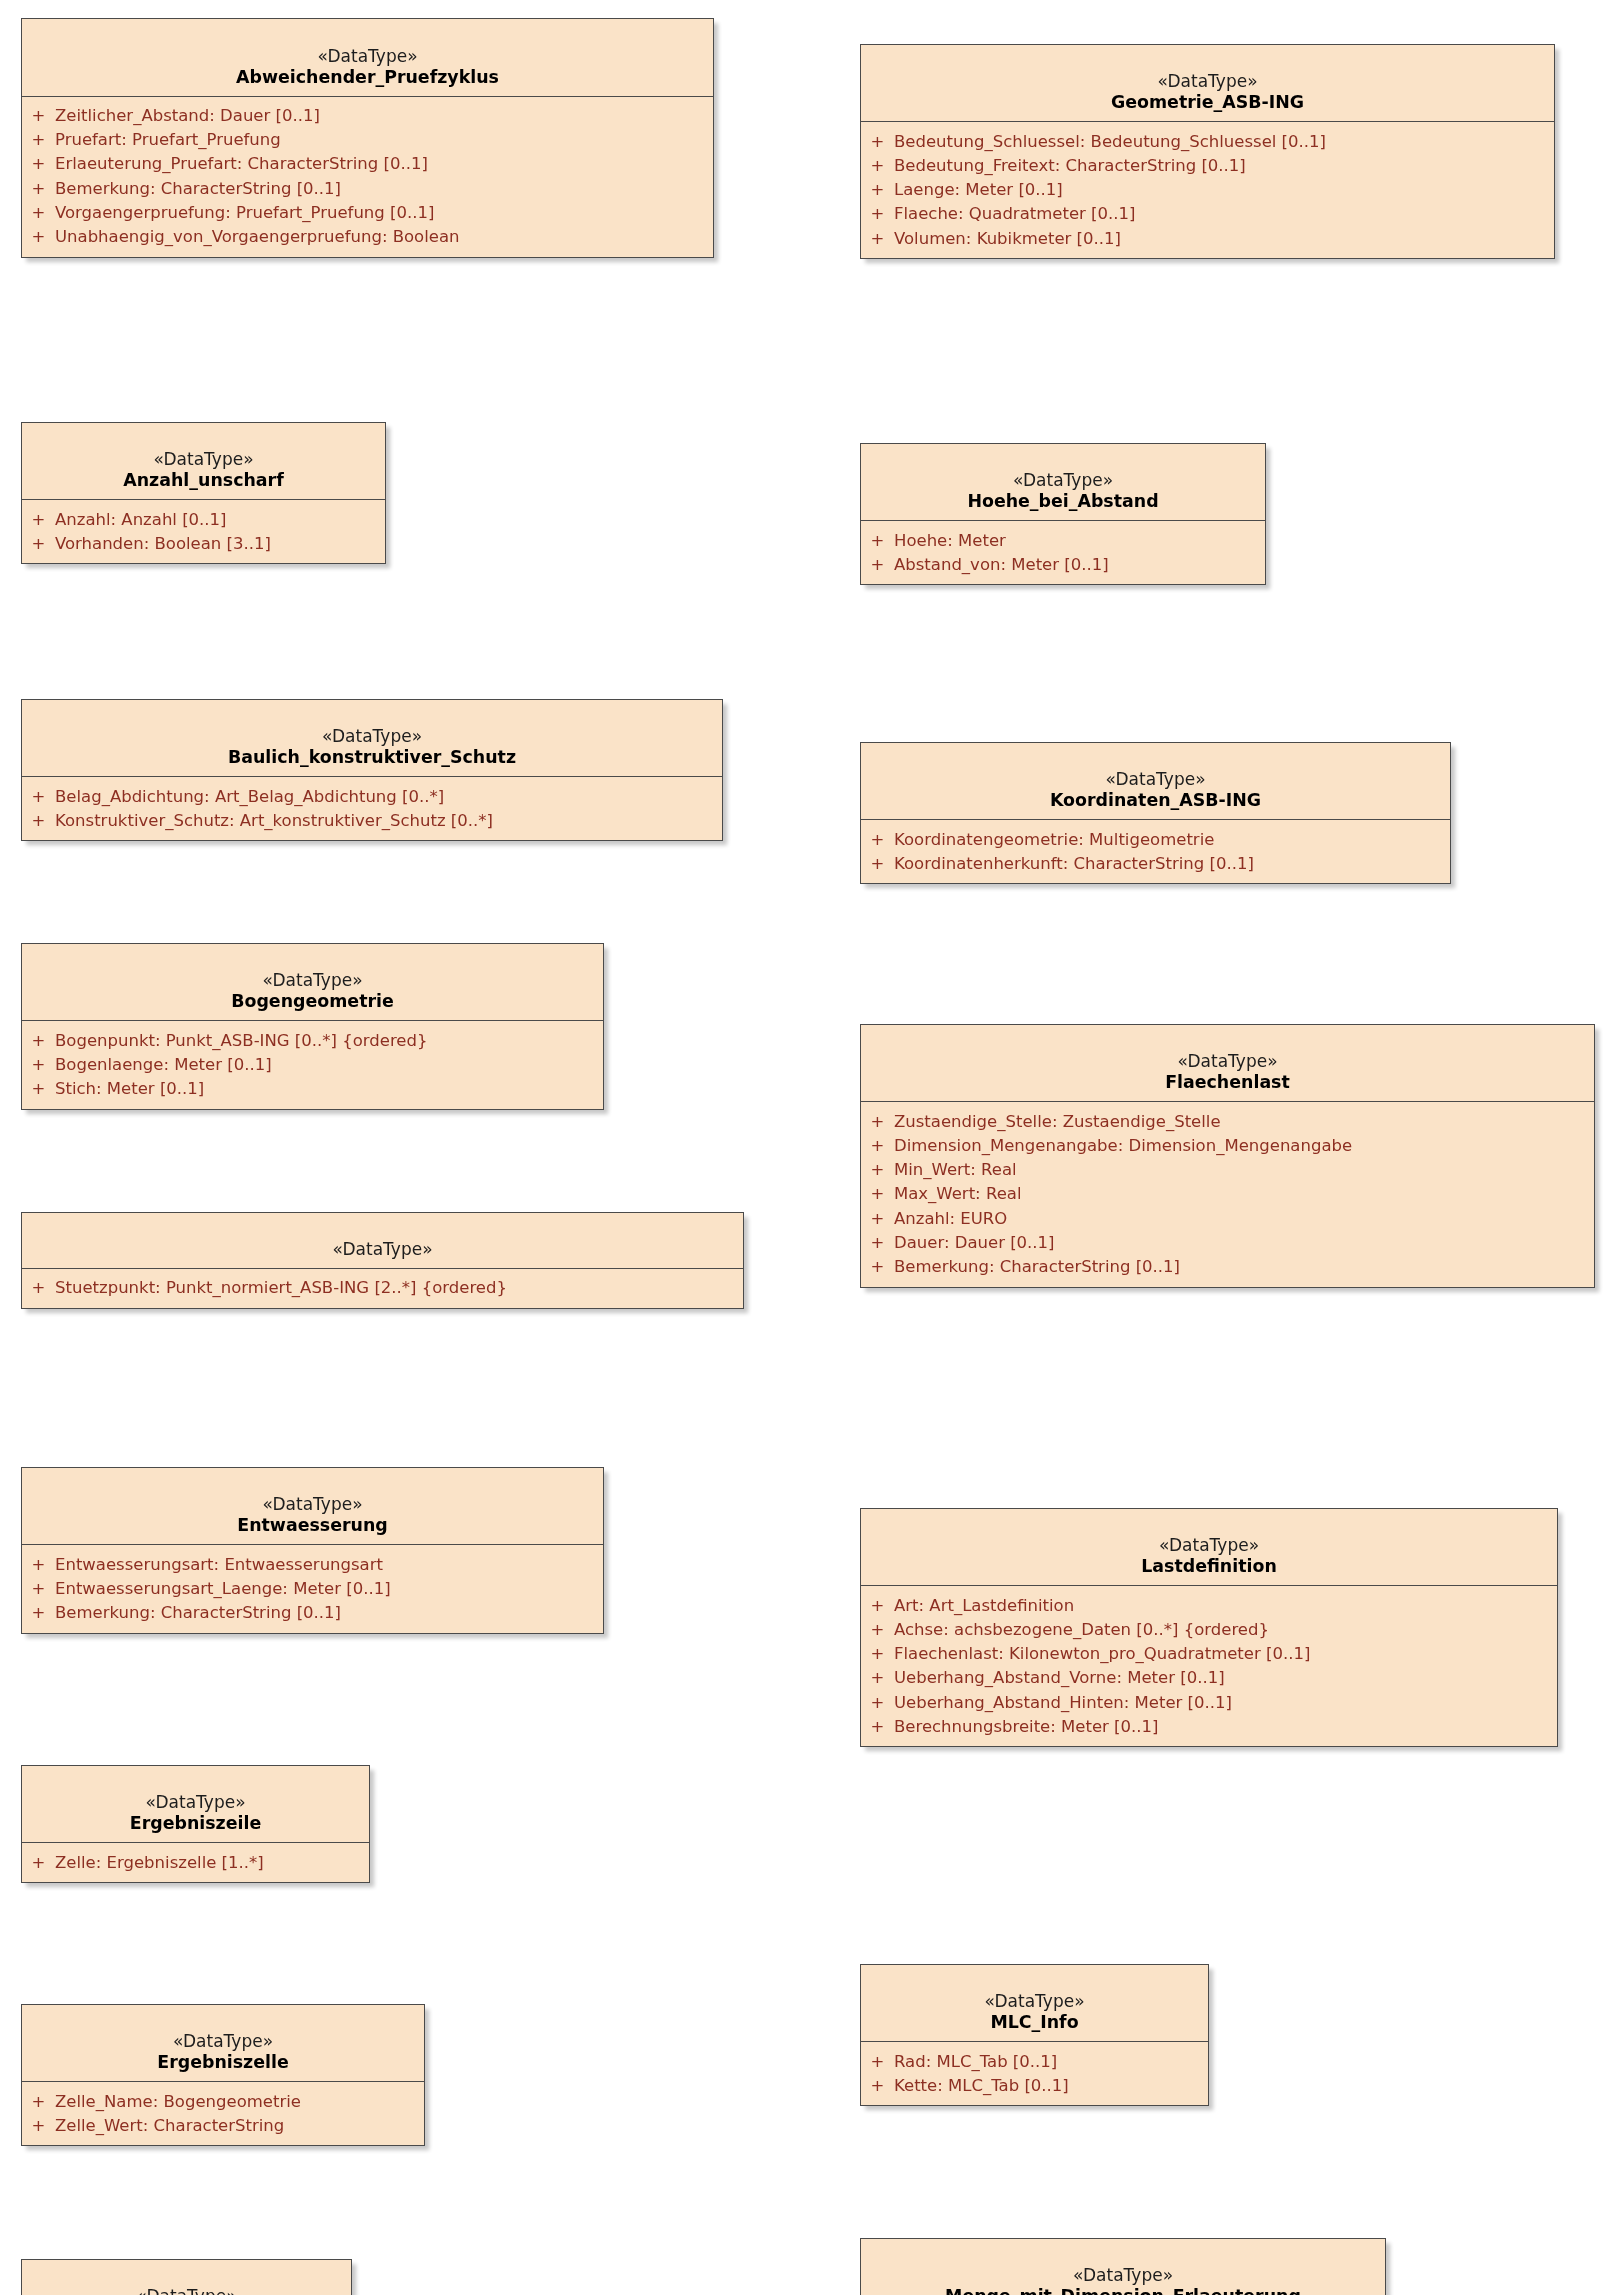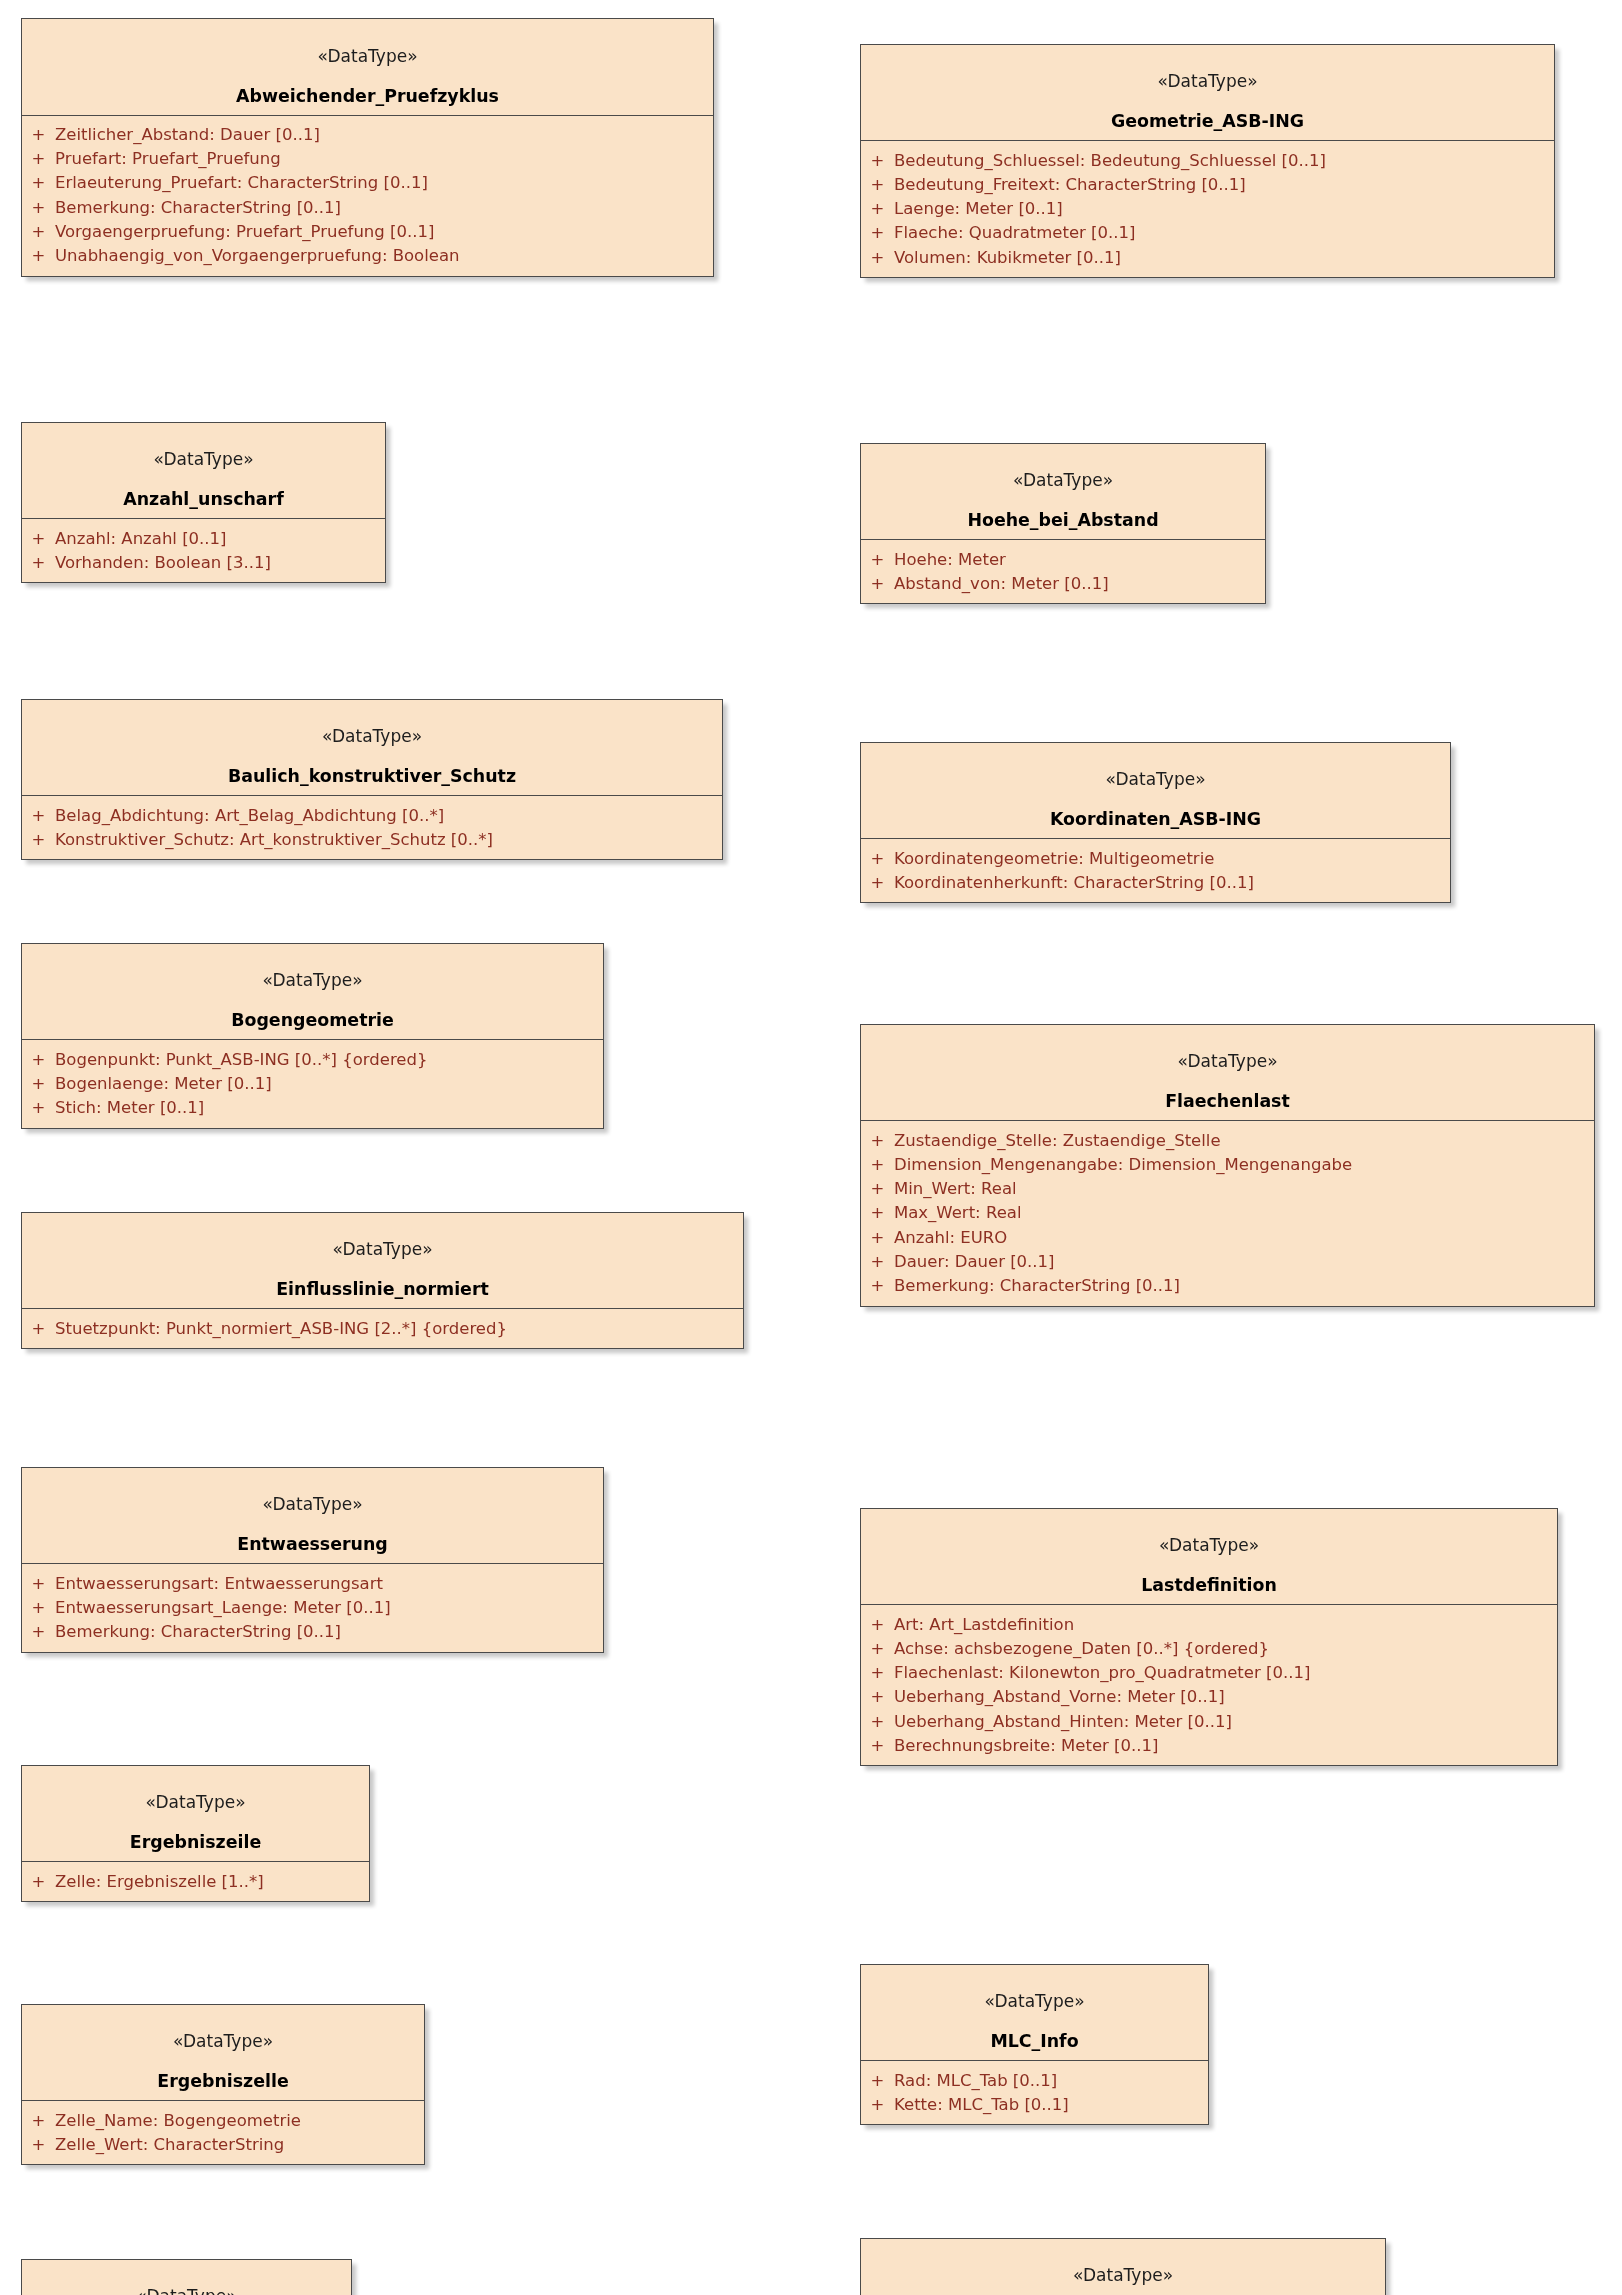--- a/index.html
+++ b/index.html
@@ -37,21 +37,21 @@
     color: #1d1d1d;
     line-height: 1.24;
     white-space: nowrap;
     margin-top: 20px;
   }
   .uml-name {
     font-size: 17.4px;
     font-weight: bold;
     color: #000000;
     line-height: 1.24;
-    margin-top: 19px;
+    margin-top: 0;
     white-space: nowrap;
   }
   .uml-body {
     padding: 6.9px 0 7.8px 0;
     background: #fae3c8;
   }
   .uml-attr {
     display: flex;
     align-items: flex-start;
     font-size: 16.5px;
@@ -250,21 +250,20 @@
         </div>
         <div class="uml-attr">
           <span class="uml-vis">+</span>
           <span class="uml-attr-text">Bemerkung: CharacterString [0..1]</span>
         </div>
       </div>
     </div>
     <div class="uml-class" style="left: 21px; top: 1212px; width: 723px;">
       <div class="uml-header">
         <div class="uml-stereotype">«DataType»</div>
-        <div class="uml-name">Einflusslinie_normiert</div>
       </div>
       <div class="uml-body">
         <div class="uml-attr">
           <span class="uml-vis">+</span>
           <span class="uml-attr-text">Stuetzpunkt: Punkt_normiert_ASB-ING [2..*] {ordered}</span>
         </div>
       </div>
     </div>
     <div class="uml-class" style="left: 21px; top: 1467px; width: 583px;">
       <div class="uml-header">

